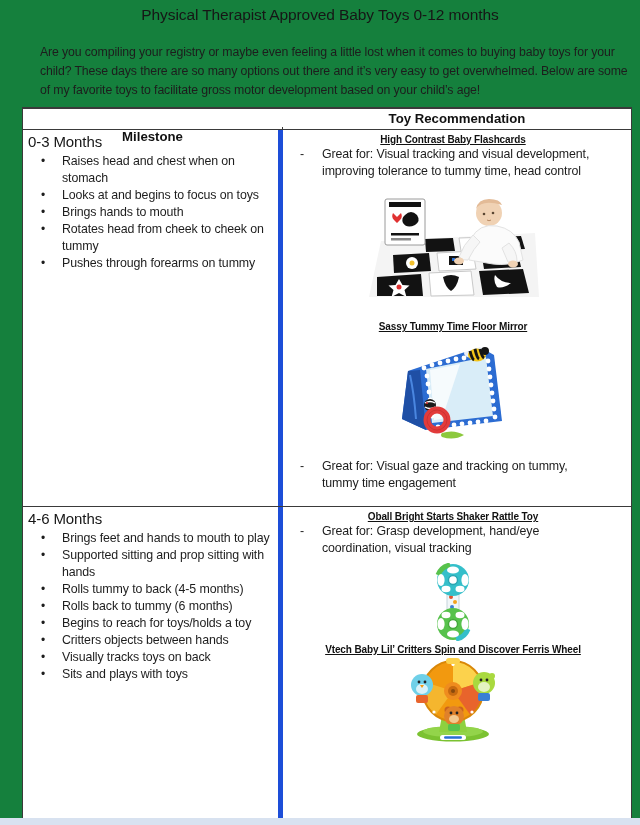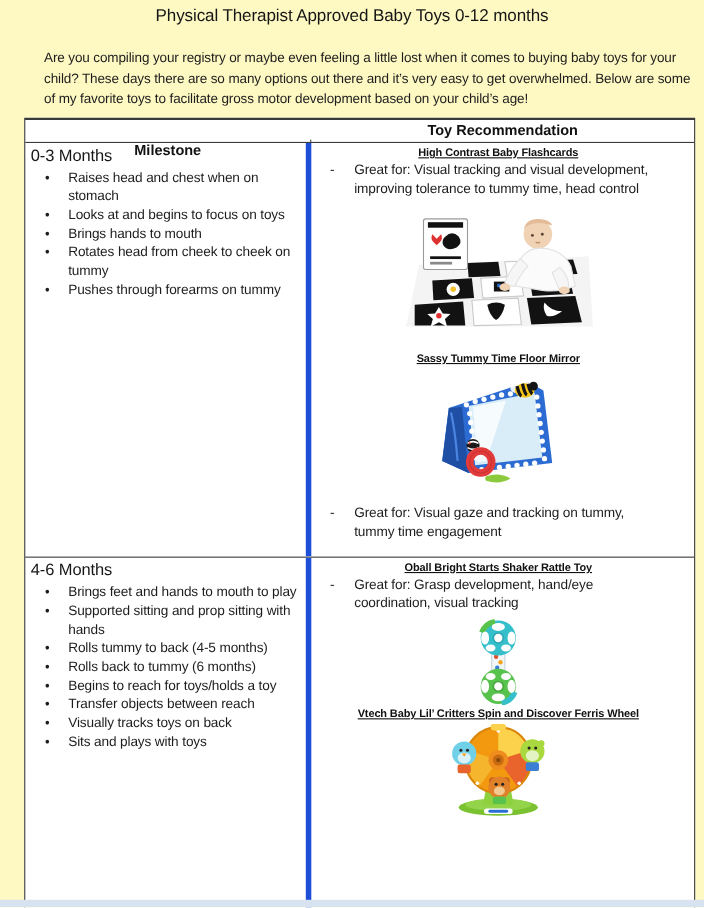--- a/index.html
+++ b/index.html
@@ -5,21 +5,21 @@
   * { margin: 0; padding: 0; box-sizing: border-box; }
   html,body { background: #ffffff; }
   body {
     font-family: "Liberation Sans", "DejaVu Sans", sans-serif;
     color: #1d1d1d;
   }
   .page {
     position: relative;
     width: 640px;
     height: 825px;
-    background: #fef9c3;
+    background: #15803d;
     overflow: hidden;
   }
   .doc-title {
     position: absolute;
     top: 6px; left: 0; width: 640px;
     text-align: center;
     font-size: 15.5px;
     font-weight: 500;
     color: #161616;
     letter-spacing: -0.1px;
@@ -295,21 +295,21 @@
     <div class="trow trow-2">
 
       <div class="td-milestone">
         <div class="age-heading">4-6 Months</div>
         <ul class="bullets">
           <li>Brings feet and hands to mouth to play</li>
           <li>Supported sitting and prop sitting with hands</li>
           <li>Rolls tummy to back (4-5 months)</li>
           <li>Rolls back to tummy (6 months)</li>
           <li>Begins to reach for toys/holds a toy</li>
-          <li>Transfer objects between reach</li>
+          <li>Critters objects between hands</li>
           <li>Visually tracks toys on back</li>
           <li>Sits and plays with toys</li>
         </ul>
       </div>
 
       <div class="td-toy">
         <div class="toy-name">Oball Bright Starts Shaker Rattle Toy</div>
         <div class="dash-item">
           <div>Great for: Grasp development, hand/eye</div>
           <div>coordination, visual tracking</div>

